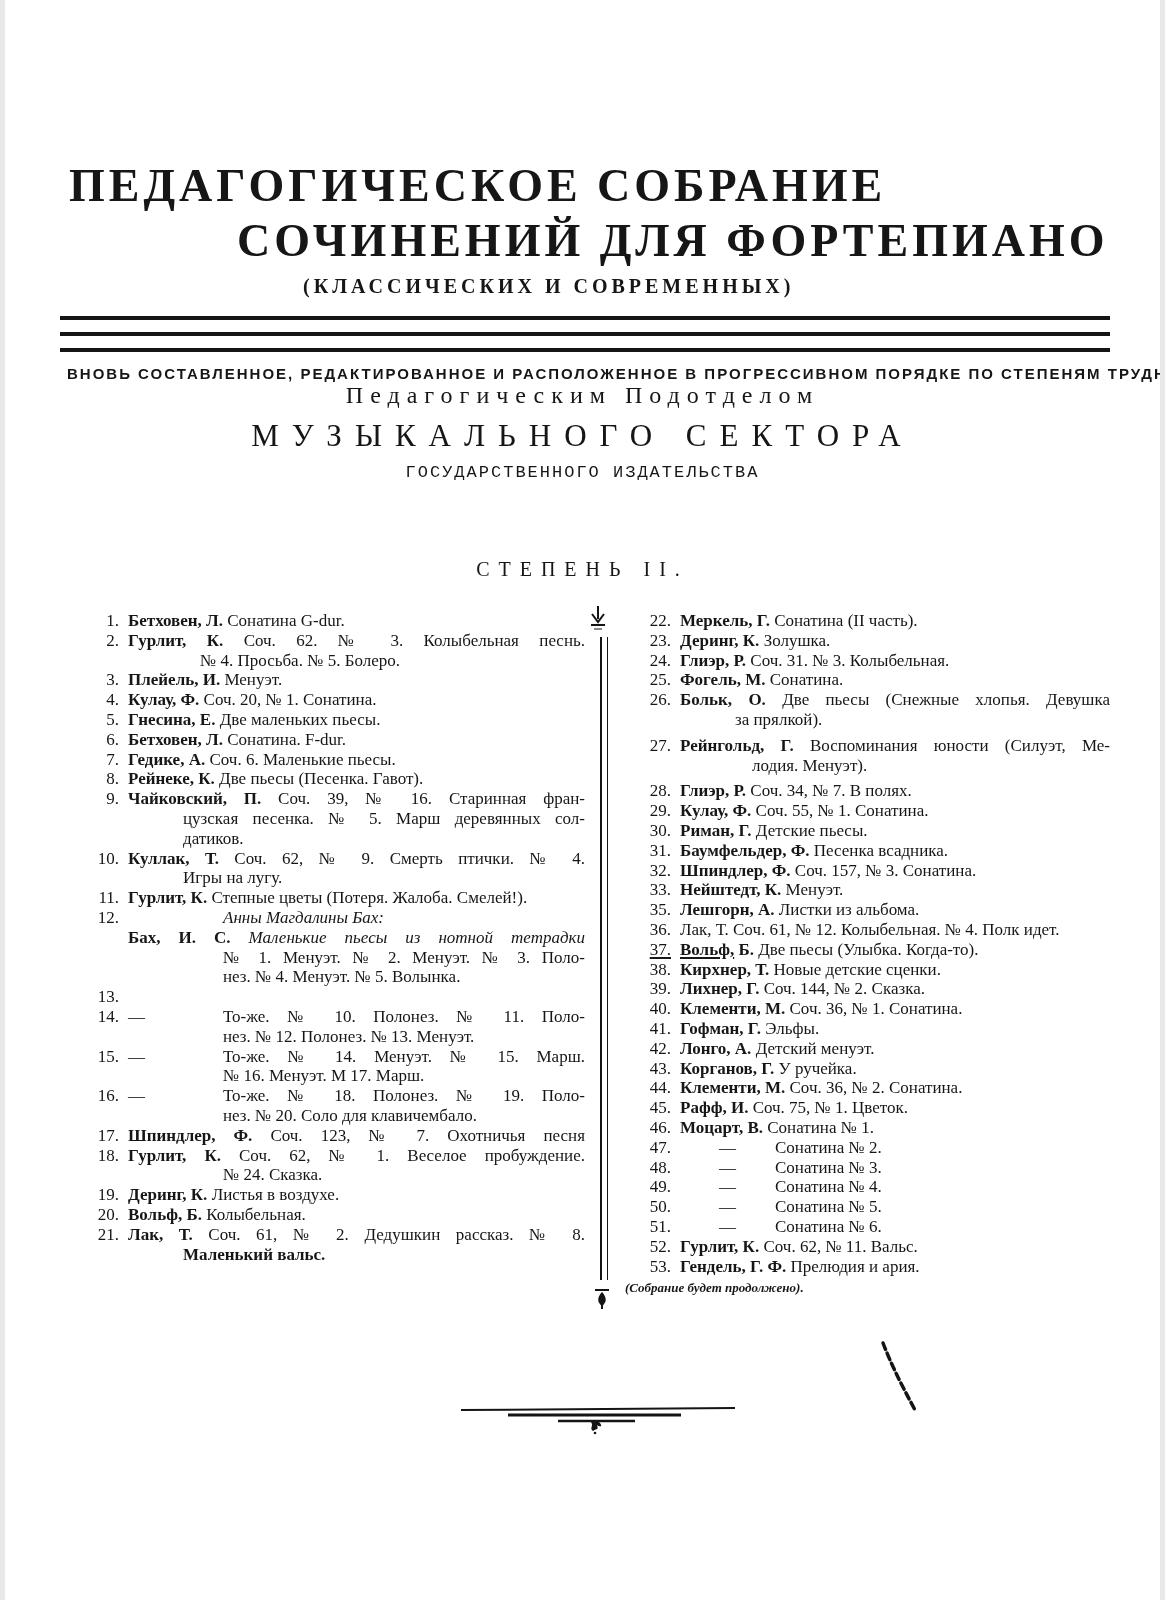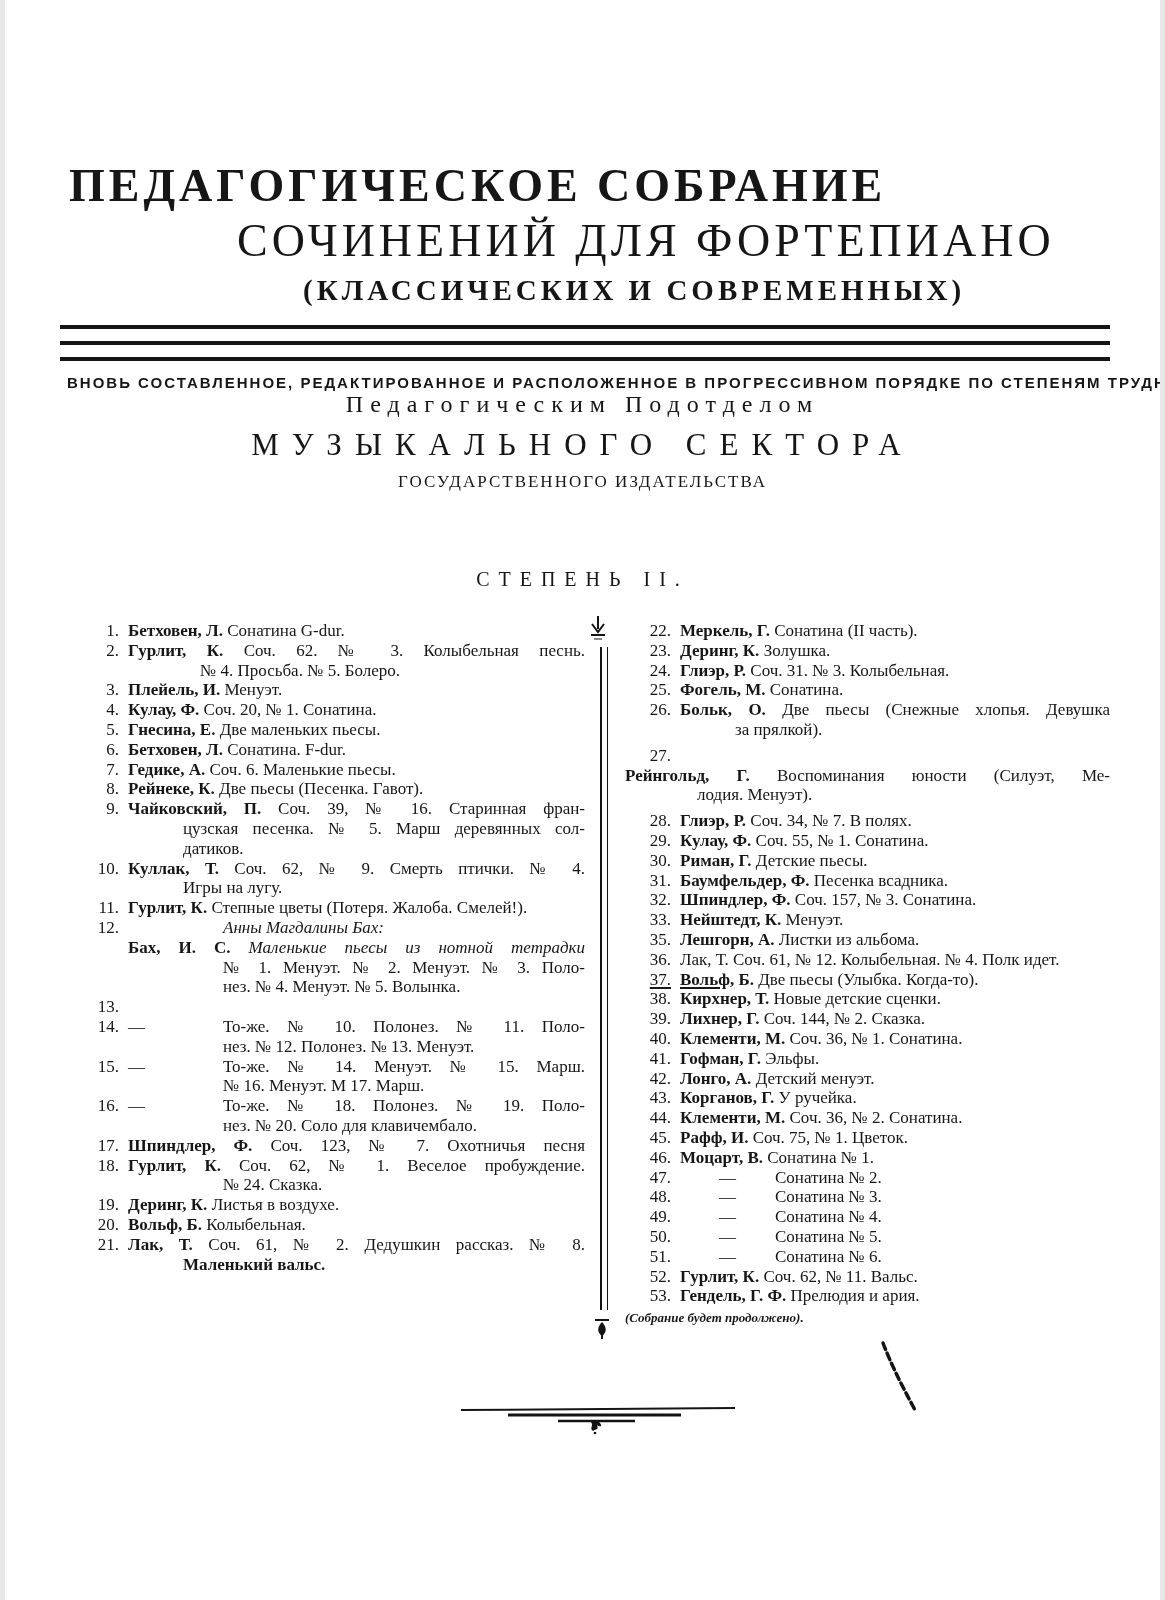--- a/index.html
+++ b/index.html
@@ -3,32 +3,32 @@
 <meta charset="utf-8">
 <style>
   html,body{margin:0;padding:0;background:#e8e8e8;}
   .page{
     width:1155px;height:1600px;position:relative;margin:0 auto;
     background:#ffffff;color:#161616;
     font-family:"Liberation Serif",serif;overflow:hidden;
   }
   
   .t1{margin:163px 0 0 64px;font-size:46px;font-weight:700;letter-spacing:4px;line-height:1;white-space:nowrap;}
-  .t2{margin:9px 0 0 232px;font-size:46px;font-weight:400;letter-spacing:4px;line-height:1;white-space:nowrap;}
-  .t3{margin:12px 0 0 298px;font-size:29px;font-weight:700;letter-spacing:4px;line-height:1;white-space:nowrap;}
+  .t2{margin:9px 0 0 232px;font-size:46px;font-weight:700;letter-spacing:4px;line-height:1;white-space:nowrap;}
+  .t3{margin:12px 0 0 298px;font-size:20px;font-weight:700;letter-spacing:4px;line-height:1;white-space:nowrap;}
   .rules{margin-top:20px;}
   .rule{height:4px;background:#151515;margin-left:55px;margin-right:50px;}
   .rule + .rule{margin-top:12px;}
   .subtitle{
     margin:13px 55px 0 62px;font-family:"Liberation Sans",sans-serif;
     font-size:15px;font-weight:700;letter-spacing:2px;white-space:nowrap;
   }
   .imp1{text-align:center;font-size:24px;letter-spacing:7px;}
   .imp2{margin-top:9px;text-align:center;font-size:31px;letter-spacing:13px;}
-  .imp3{margin-top:9px;text-align:center;font-size:17px;letter-spacing:2px;}
+  .imp3{margin-top:9px;text-align:center;font-size:17px;letter-spacing:2px;font-family:Liberation Mono, monospace;}
   .heading{margin-top:76px;text-align:center;font-size:20px;letter-spacing:9px;}
   
   .cols{display:flex;margin:30px 50px 0 68px;}
   .col-left{width:512px;}
   .divider{width:40px;position:relative;flex:none;}
   .col-right{flex:1;}
   .entry{display:flex;font-size:17px;line-height:19.8px;}
   .num{flex:none;width:46px;text-align:right;padding-right:9px;}
   .body{flex:1;}
   .line{min-height:19.8px;}
@@ -256,21 +256,21 @@
               <div class="line"><span class="sb">Фогель, М.</span><span> Сонатина.</span></div>
             </div>
           </div>
           <div class="entry">
             <span class="num">26.</span>
             <div class="body">
               <div class="line j"><span class="sb">Больк, О.</span><span> Две пьесы (Снежные хлопья. Девушка</span></div>
               <div class="line ind1"><span>за прялкой).</span></div>
             </div>
           </div>
-          <div class="entry" style="margin-top: 6px; flex-direction: column;">
+          <div class="entry" style="margin-top: 6px;">
             <span class="num">27.</span>
             <div class="body">
               <div class="line j"><span class="sb">Рейнгольд, Г.</span><span> Воспоминания юности (Силуэт, Ме-</span></div>
               <div class="line ind2"><span>лодия. Менуэт).</span></div>
             </div>
           </div>
           <div class="entry" style="margin-top: 6px;">
             <span class="num">28.</span>
             <div class="body">
               <div class="line"><span class="sb">Глиэр, Р.</span><span> Соч. 34, № 7. В полях.</span></div>

